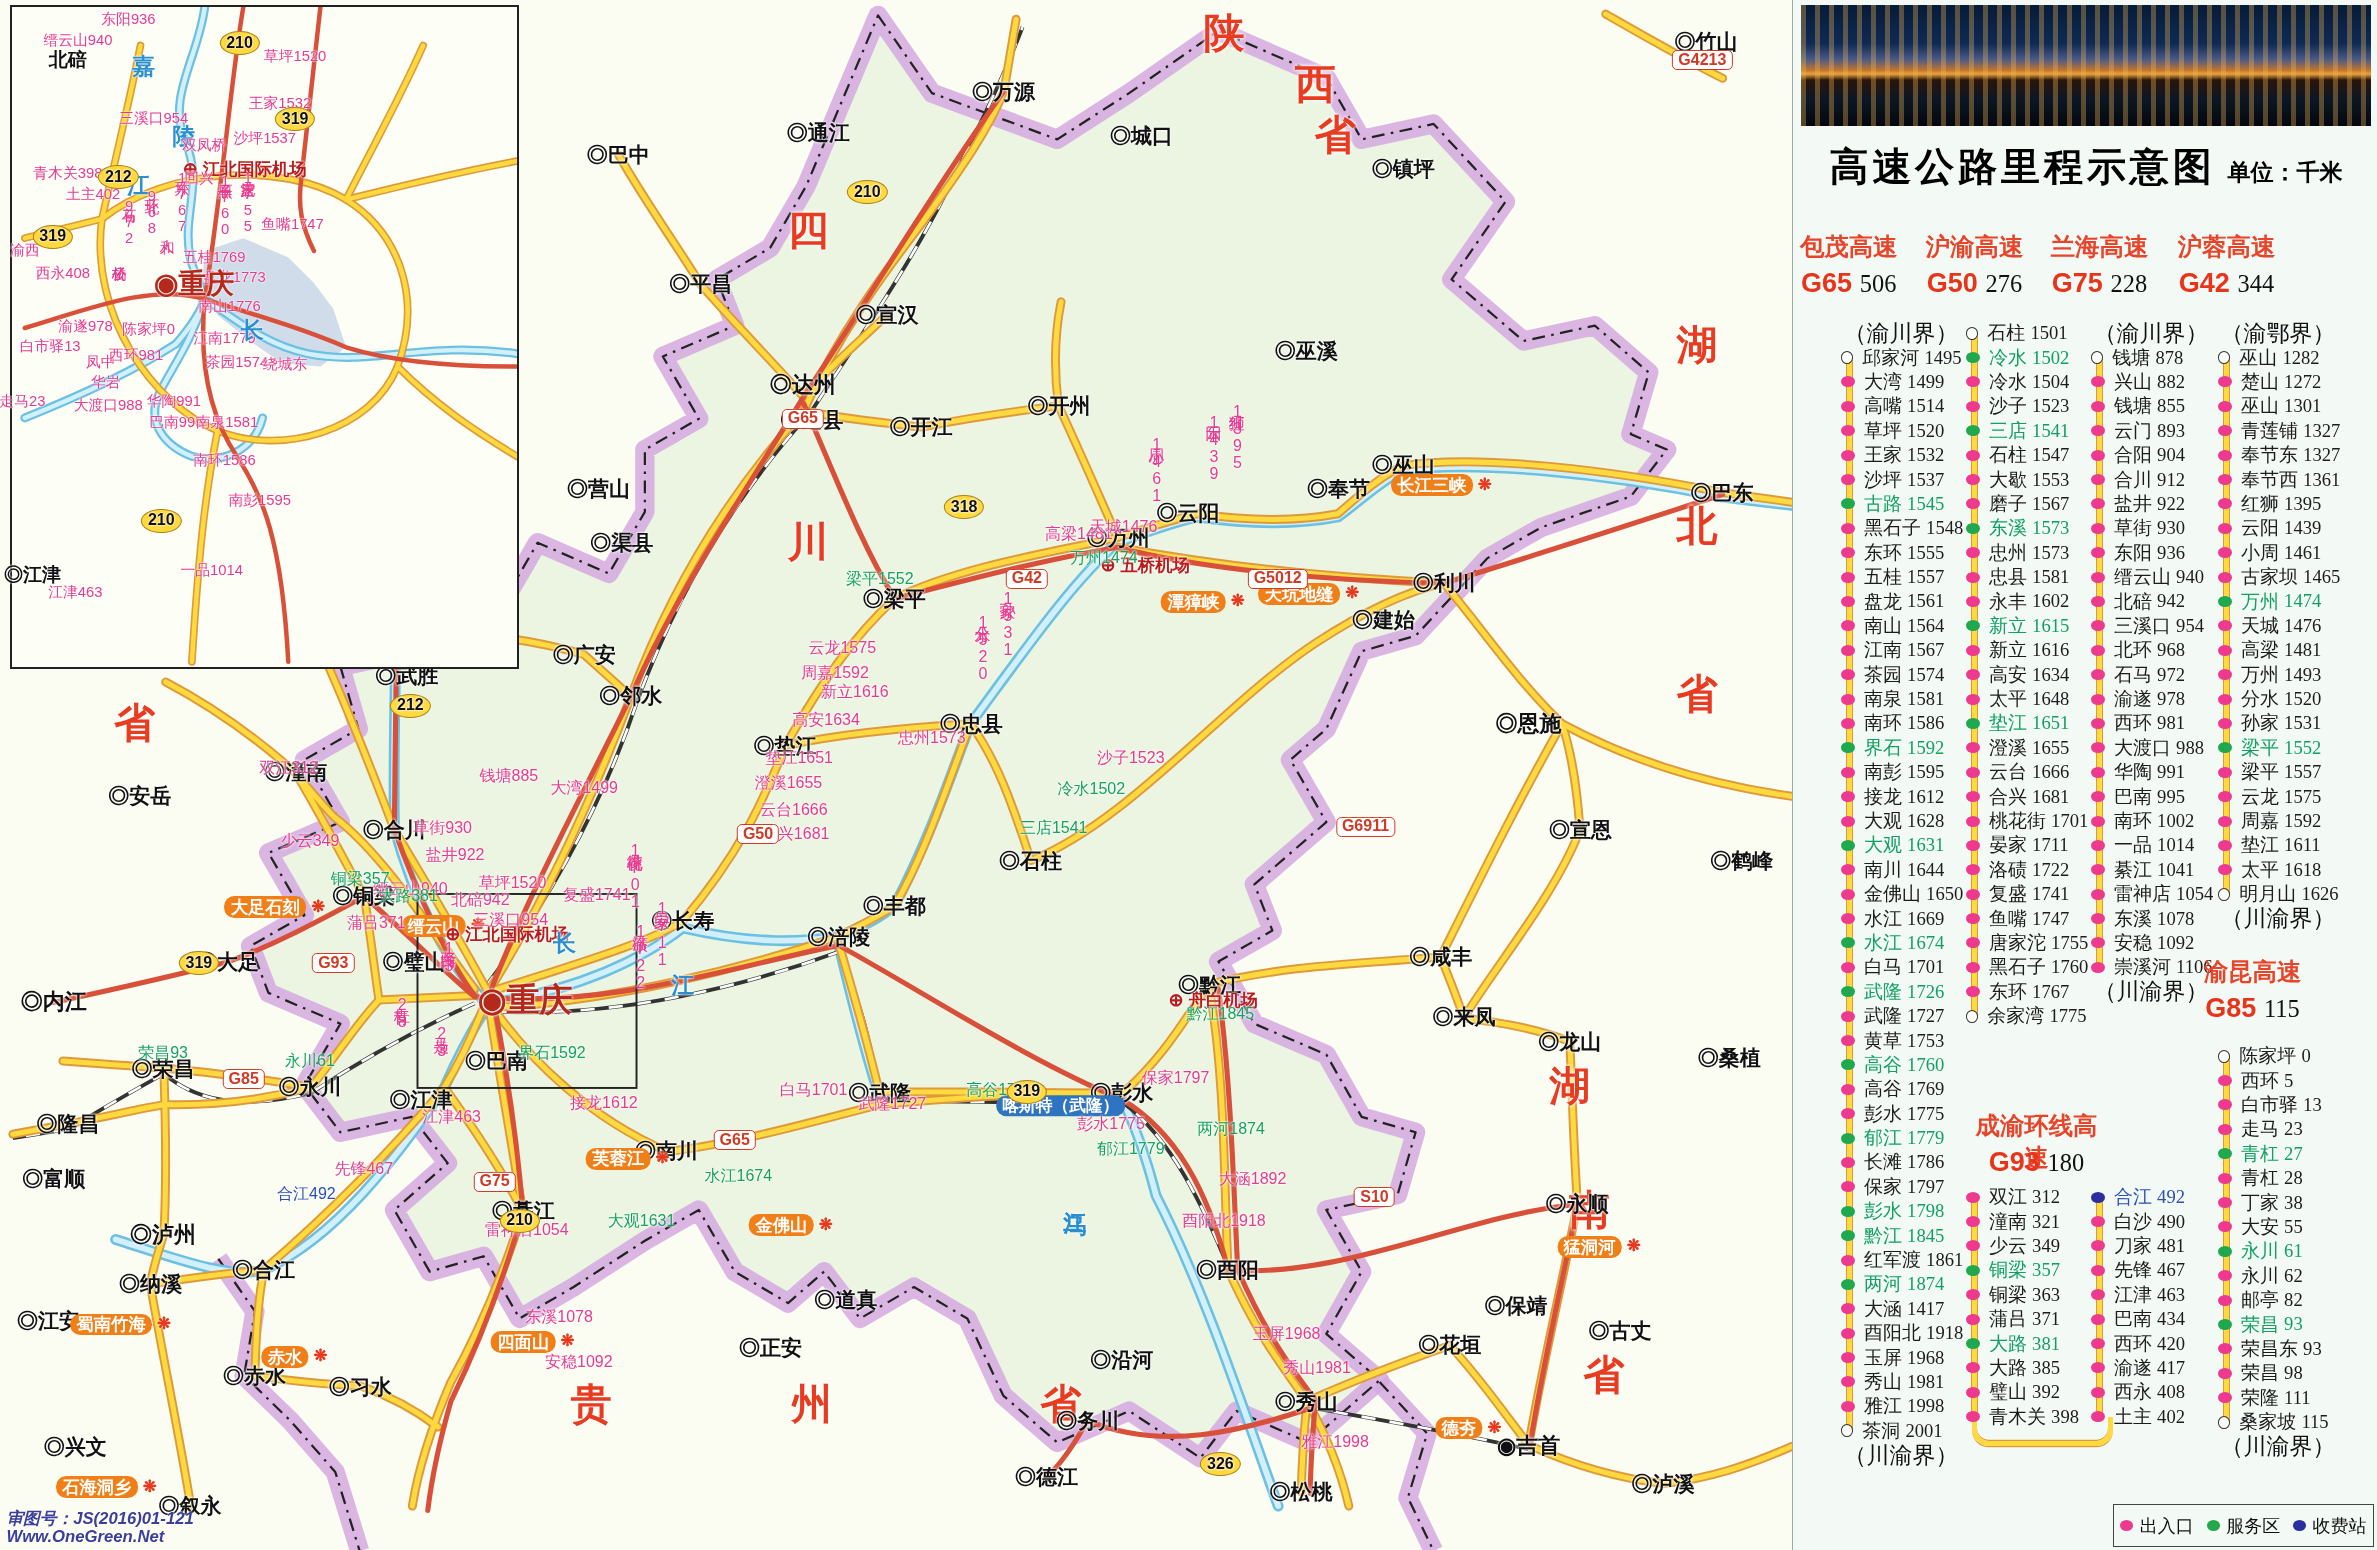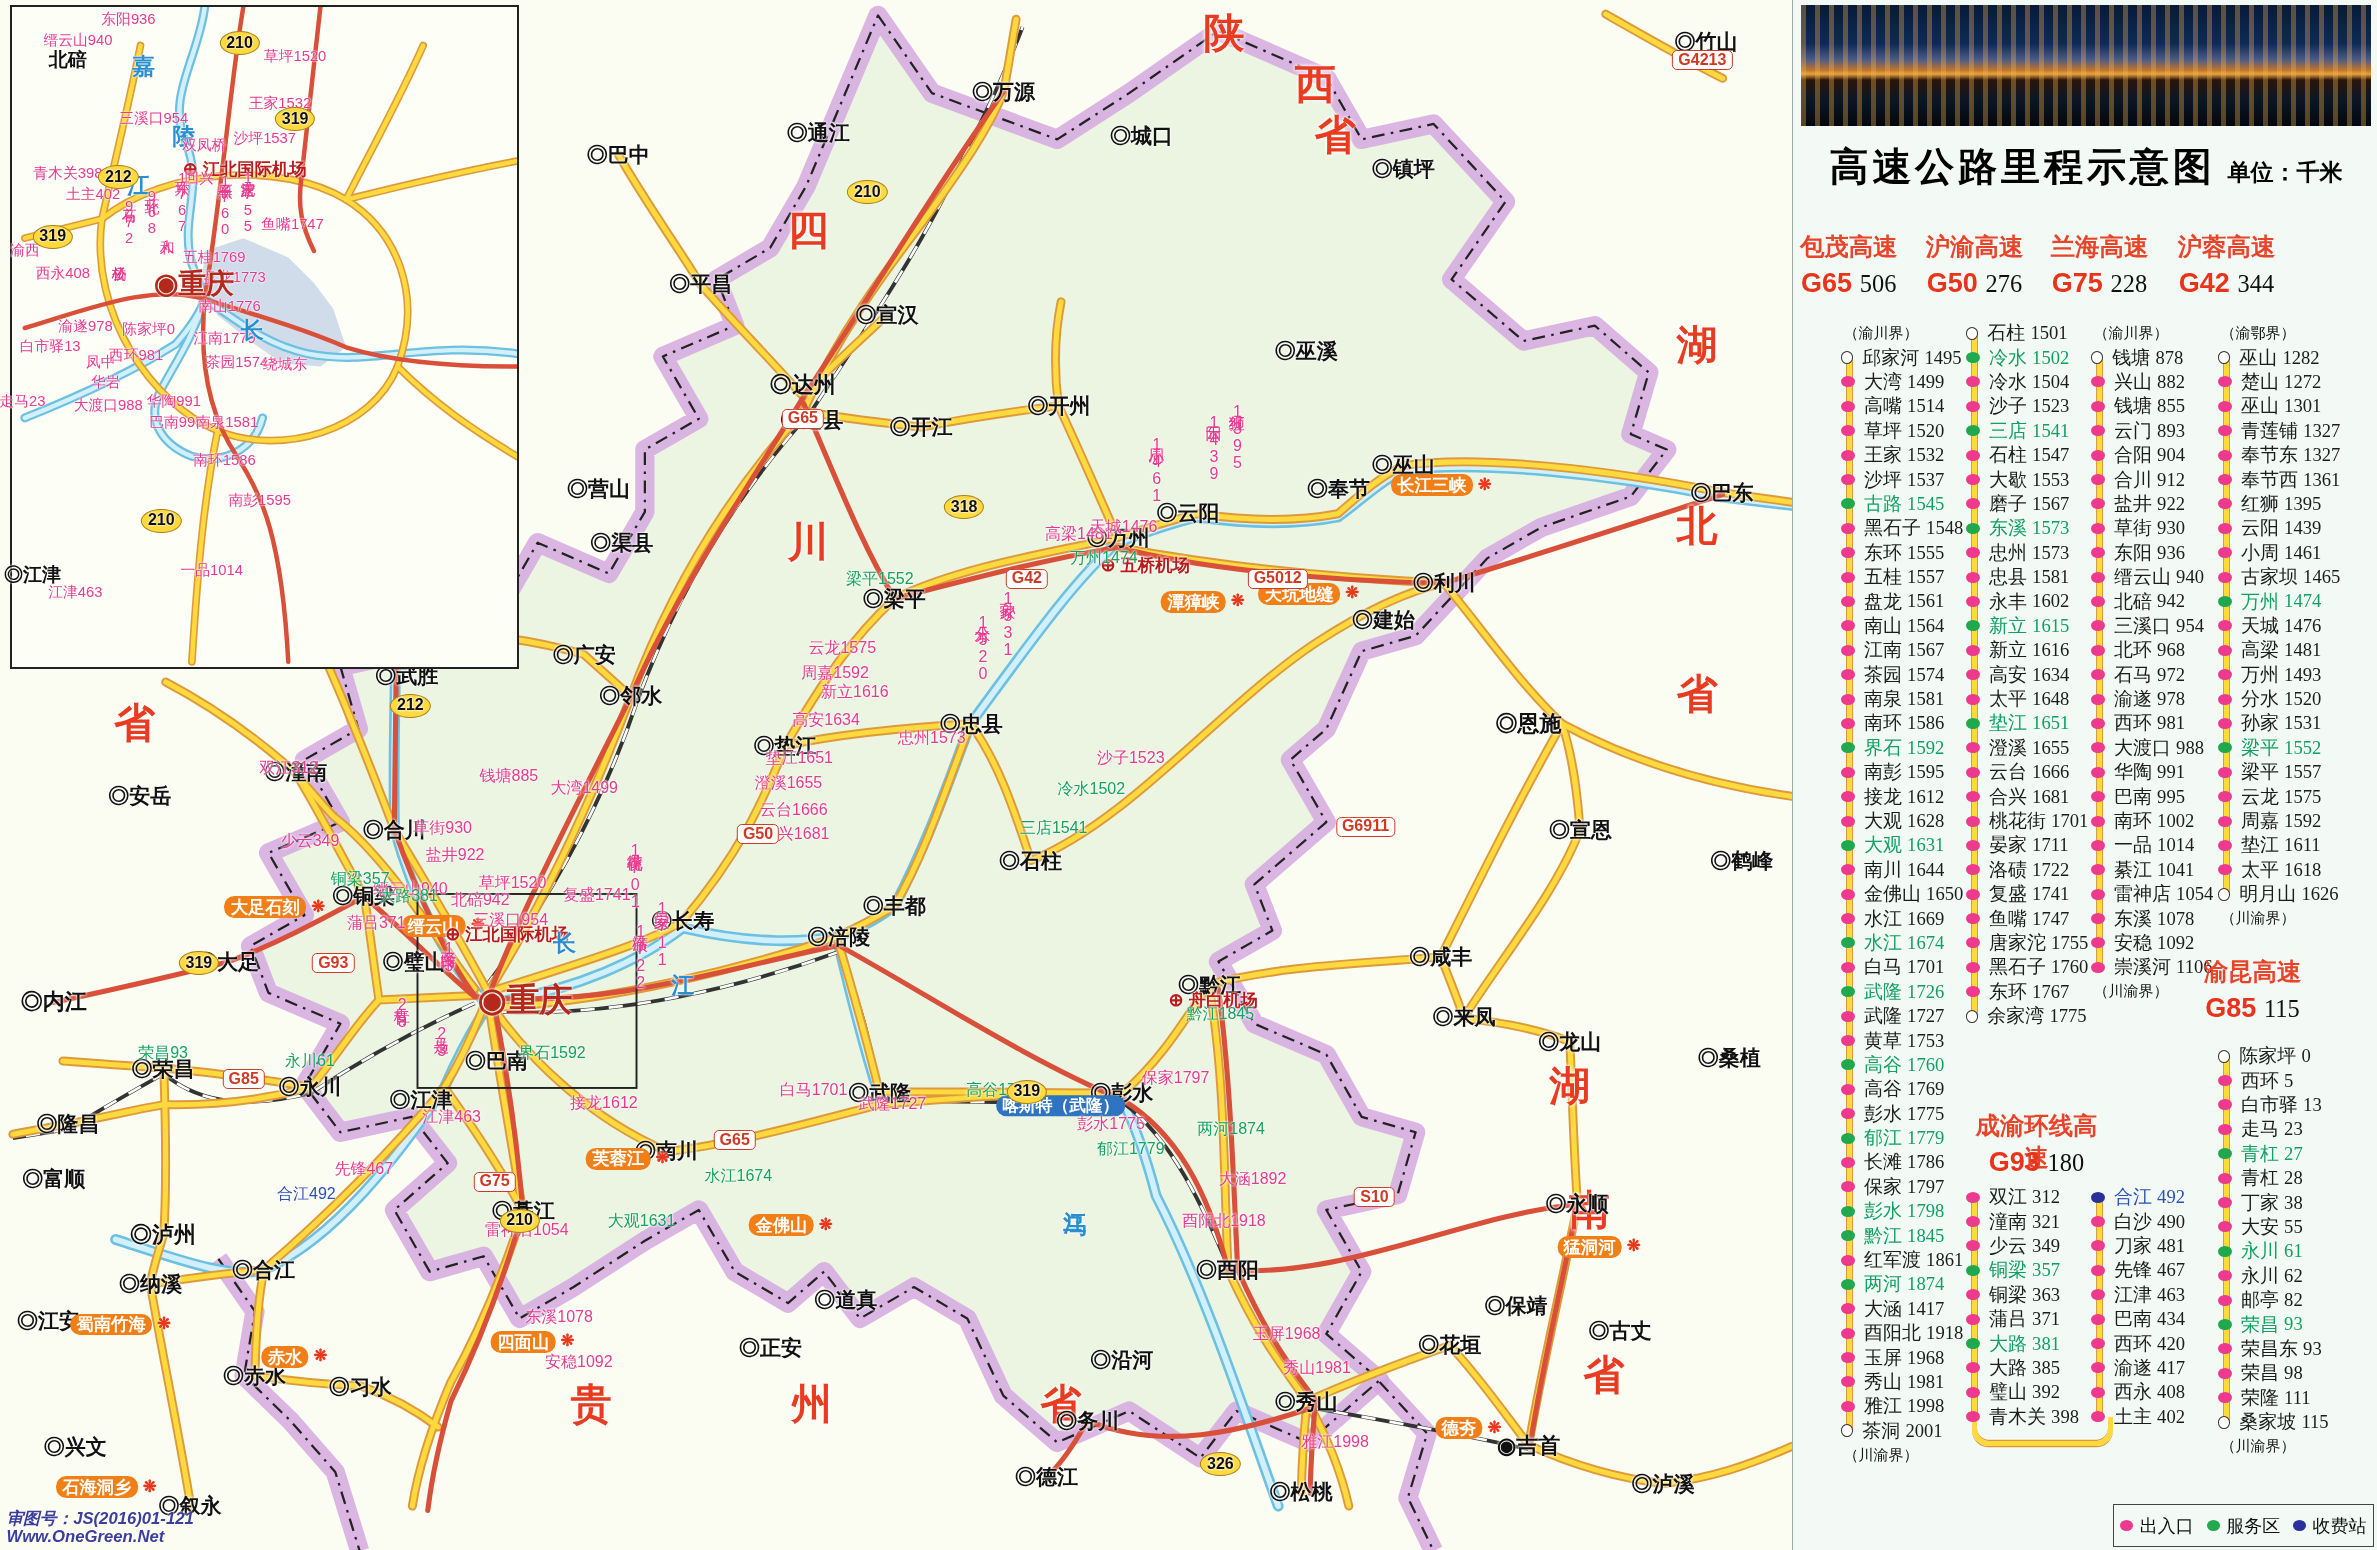--- a/index.html
+++ b/index.html
@@ -70,21 +70,21 @@
   .pline{position:absolute;left:4.5px;width:5.1px;background:#ffd93e;border-left:1.9px solid #dd9a3c;
          border-right:1.9px solid #dd9a3c;}
   .srow{position:relative;height:24.4px;display:flex;align-items:center;}
   .srow .dot{width:14px;height:11px;border-radius:50%;flex:0 0 14px;margin-left:0;z-index:2;}
   .d-e{background:#ee3a8e;} .d-s{background:#1fa84e;}
   .d-b{background:#fff;border:1.9px solid #333;width:10.3px!important;height:7.7px;flex:0 0 10.3px!important;margin-left:1.9px;}
   .d-t{background:#2b2f9e;}
   .srow .sn{font-size:19px;margin-left:9px;}
   .srow .sk{font-size:18.6px;margin-left:5.1px;font-family:"Liberation Serif",serif;}
   .t-e{color:#1c1c1c;} .t-s{color:#12a062;} .t-b{color:#1c1c1c;} .t-t{color:#2b50b5;}
-  .srow.note{font-size:15px;color:#111;padding-left:2.6px;}
+  .srow.note{font-size:23px;color:#111;padding-left:2.6px;}
   .uturn{position:absolute;border:5.1px solid #ffd93e;border-top:none;border-radius:0 0 16.7px 16.7px;
          box-shadow:0 1.3px 0 #dd9a3c, inset 0 -1.3px 0 #dd9a3c;}
   .legend{position:absolute;left:320px;top:1504px;width:259px;height:41px;border:1.9px solid #444;
           display:flex;align-items:center;justify-content:space-around;background:#f3faf6;}
   .legend .li{display:flex;align-items:center;font-size:18px;color:#111;}
   .legend .ld{width:13px;height:10.3px;border-radius:50%;margin-right:6.4px;}
 </style>
 </head>
 <body>
 

